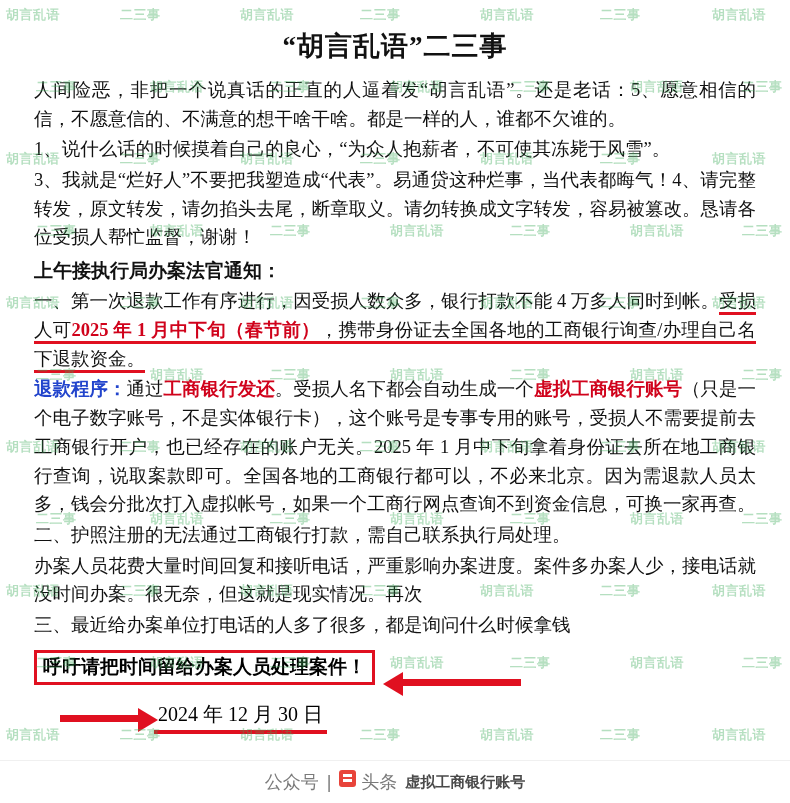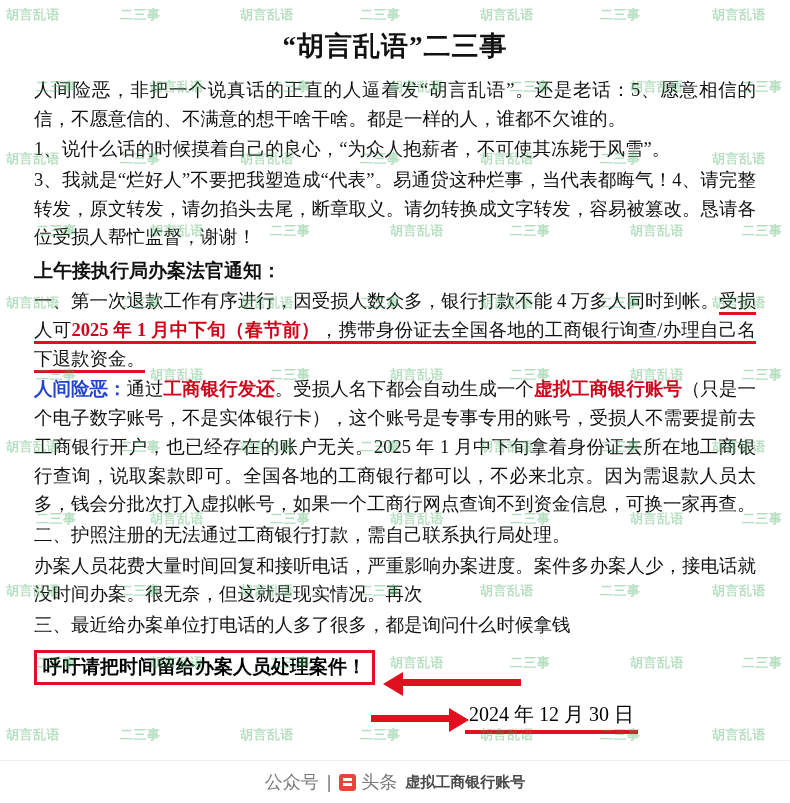--- a/index.html
+++ b/index.html
@@ -129,21 +129,20 @@
     padding-right: 118px;
   }
   .signer {
     font-size: 20px;
     color: #111;
     margin-bottom: 4px;
   }
   .date-row {
     display: flex;
     align-items: center;
-    justify-content: flex-end;
     gap: 0;
   }
   .date-text {
     font-size: 20px;
     border-bottom: 4px solid #e01020;
     padding: 0 4px 2px 4px;
     margin-left: 14px;
   }
 
   
@@ -161,21 +160,21 @@
     z-index: 8;
     border-top: 1px solid #f0f0f0;
   }
   .footer-text {
     font-family: "Liberation Sans", "DejaVu Sans", sans-serif;
     font-size: 18px;
     color: #7a7a7a;
   }
   .toutiao-logo {
     display: inline-flex;
-    align-items: center;
+    align-items: flex-start;
     gap: 5px;
   }
   .toutiao-mark {
     width: 17px;
     height: 17px;
     background: #e8443a;
     border-radius: 3px;
     display: inline-block;
     position: relative;
   }
@@ -294,21 +293,21 @@
   <p class="para">1、说什么话的时候摸着自己的良心，“为众人抱薪者，不可使其冻毙于风雪”。</p>
   <p class="para">3、我就是“烂好人”不要把我塑造成“代表”。易通贷这种烂事，当代表都晦气！4、请完整转发，原文转发，请勿掐头去尾，断章取义。请勿转换成文字转发，容易被篡改。恳请各位受损人帮忙监督，谢谢！</p>
 
   <p class="para notice-line">上午接执行局办案法官通知：</p>
 
   <p class="para">
     <span>一、第一次退款工作有序进行，因受损人数众多，银行打款不能 4 万多人同时到帐。</span><span class="uline-red">受损人可</span><span class="uline-red hl-red">2025 年 1 月中下旬（春节前）</span><span class="uline-red">，携带身份证去全国各地的工商银行询查/办理自己名下退款资金。</span>
   </p>
 
   <p class="para">
-    <span class="hl-blue">人间险恶：</span><span>通过</span><span class="hl-red">工商银行发还</span><span>。受损人名下都会自动生成一个</span><span class="hl-red">虚拟工商银行账号</span><span>（只是一个电子数字账号，不是实体银行卡），这个账号是专事专用的账号，受损人不需要提前去工商银行开户，也已经存在的账户无关。2025 年 1 月中下旬拿着身份证去所在地工商银行查询，说取案款即可。全国各地的工商银行都可以，不必来北京。因为需退款人员太多，钱会分批次打入虚拟帐号，如果一个工商行网点查询不到资金信息，可换一家再查。</span>
+    <span class="hl-blue">退款程序：</span><span>通过</span><span class="hl-red">工商银行发还</span><span>。受损人名下都会自动生成一个</span><span class="hl-red">虚拟工商银行账号</span><span>（只是一个电子数字账号，不是实体银行卡），这个账号是专事专用的账号，受损人不需要提前去工商银行开户，也已经存在的账户无关。2025 年 1 月中下旬拿着身份证去所在地工商银行查询，说取案款即可。全国各地的工商银行都可以，不必来北京。因为需退款人员太多，钱会分批次打入虚拟帐号，如果一个工商行网点查询不到资金信息，可换一家再查。</span>
   </p>
 
   <p class="para">二、护照注册的无法通过工商银行打款，需自己联系执行局处理。</p>
 
   <p class="para">办案人员花费大量时间回复和接听电话，严重影响办案进度。案件多办案人少，接电话就没时间办案。很无奈，但这就是现实情况。再次</p>
   <p class="para">三、最近给办案单位打电话的人多了很多，都是询问什么时候拿钱</p>
 
   <div class="callout-row">
     <span class="box-red" style="font-size:19px;">呼吁请把时间留给办案人员处理案件！</span>
     <span class="arrow left" style="width:120px;">

